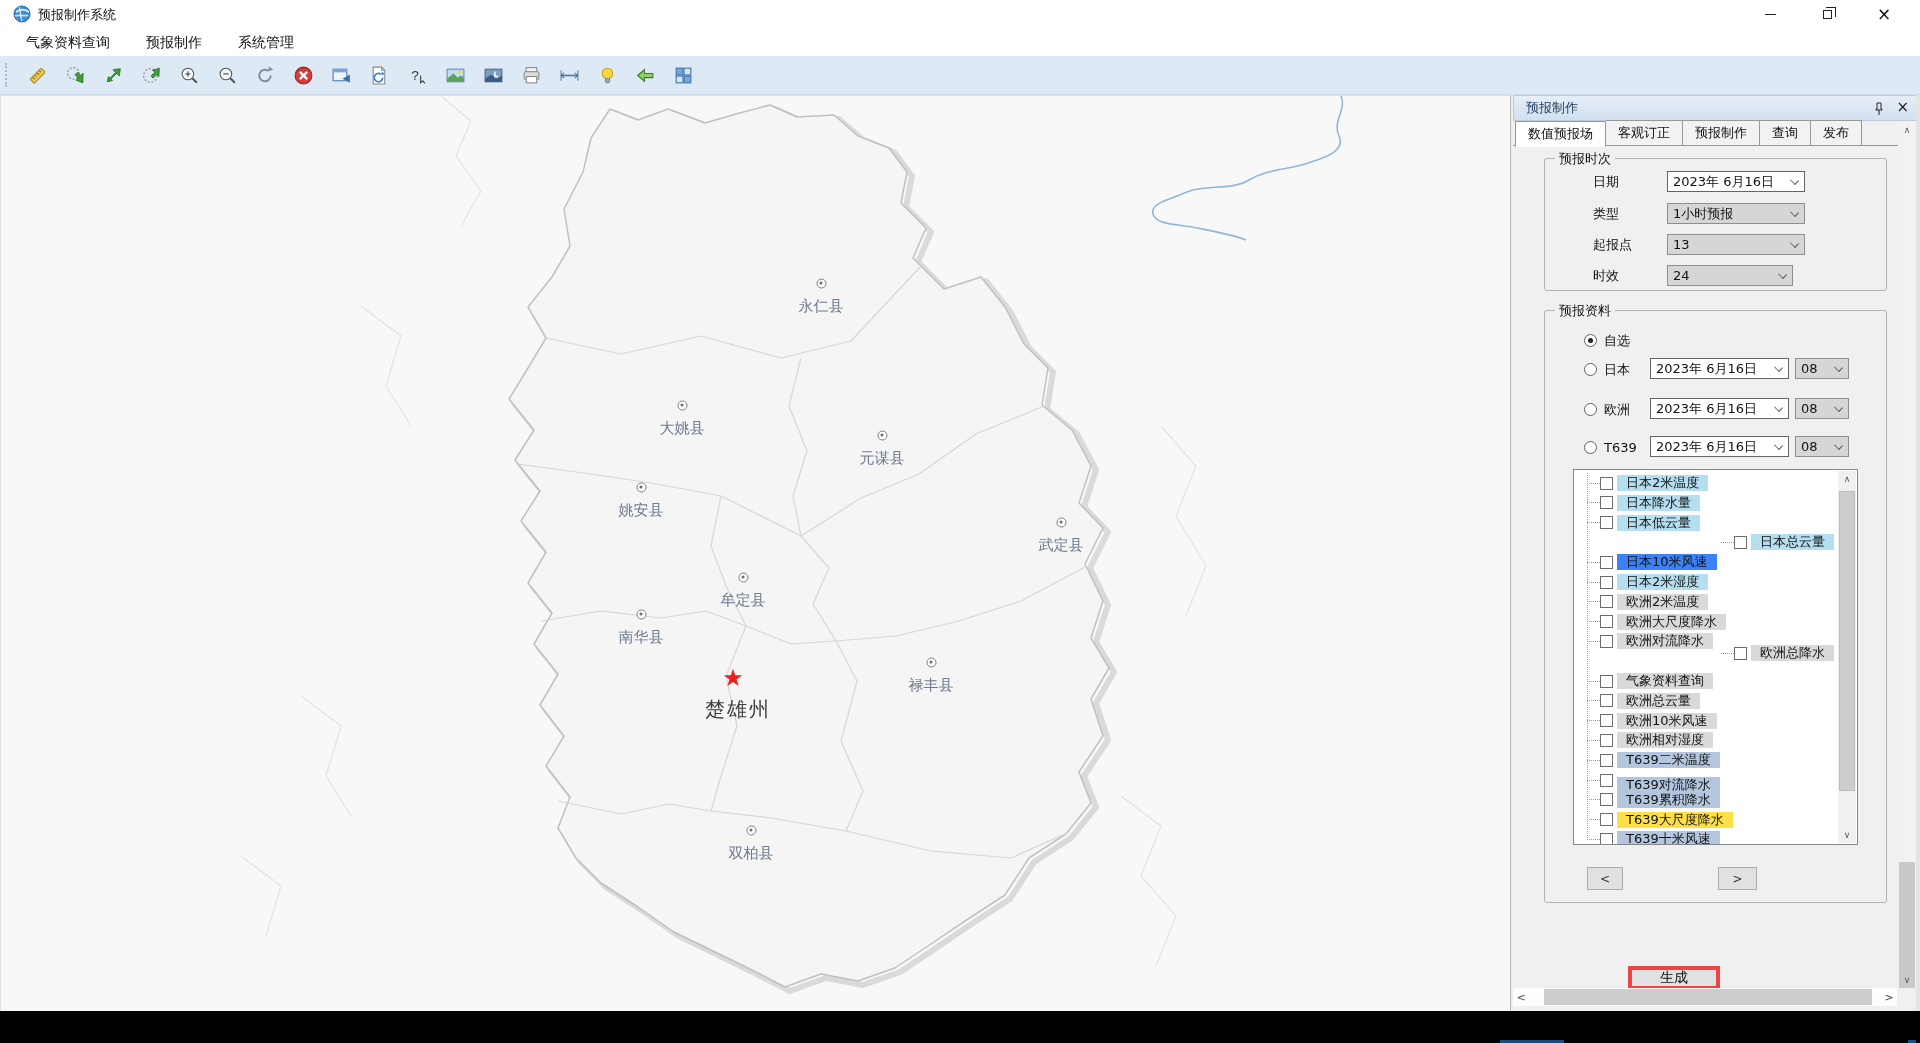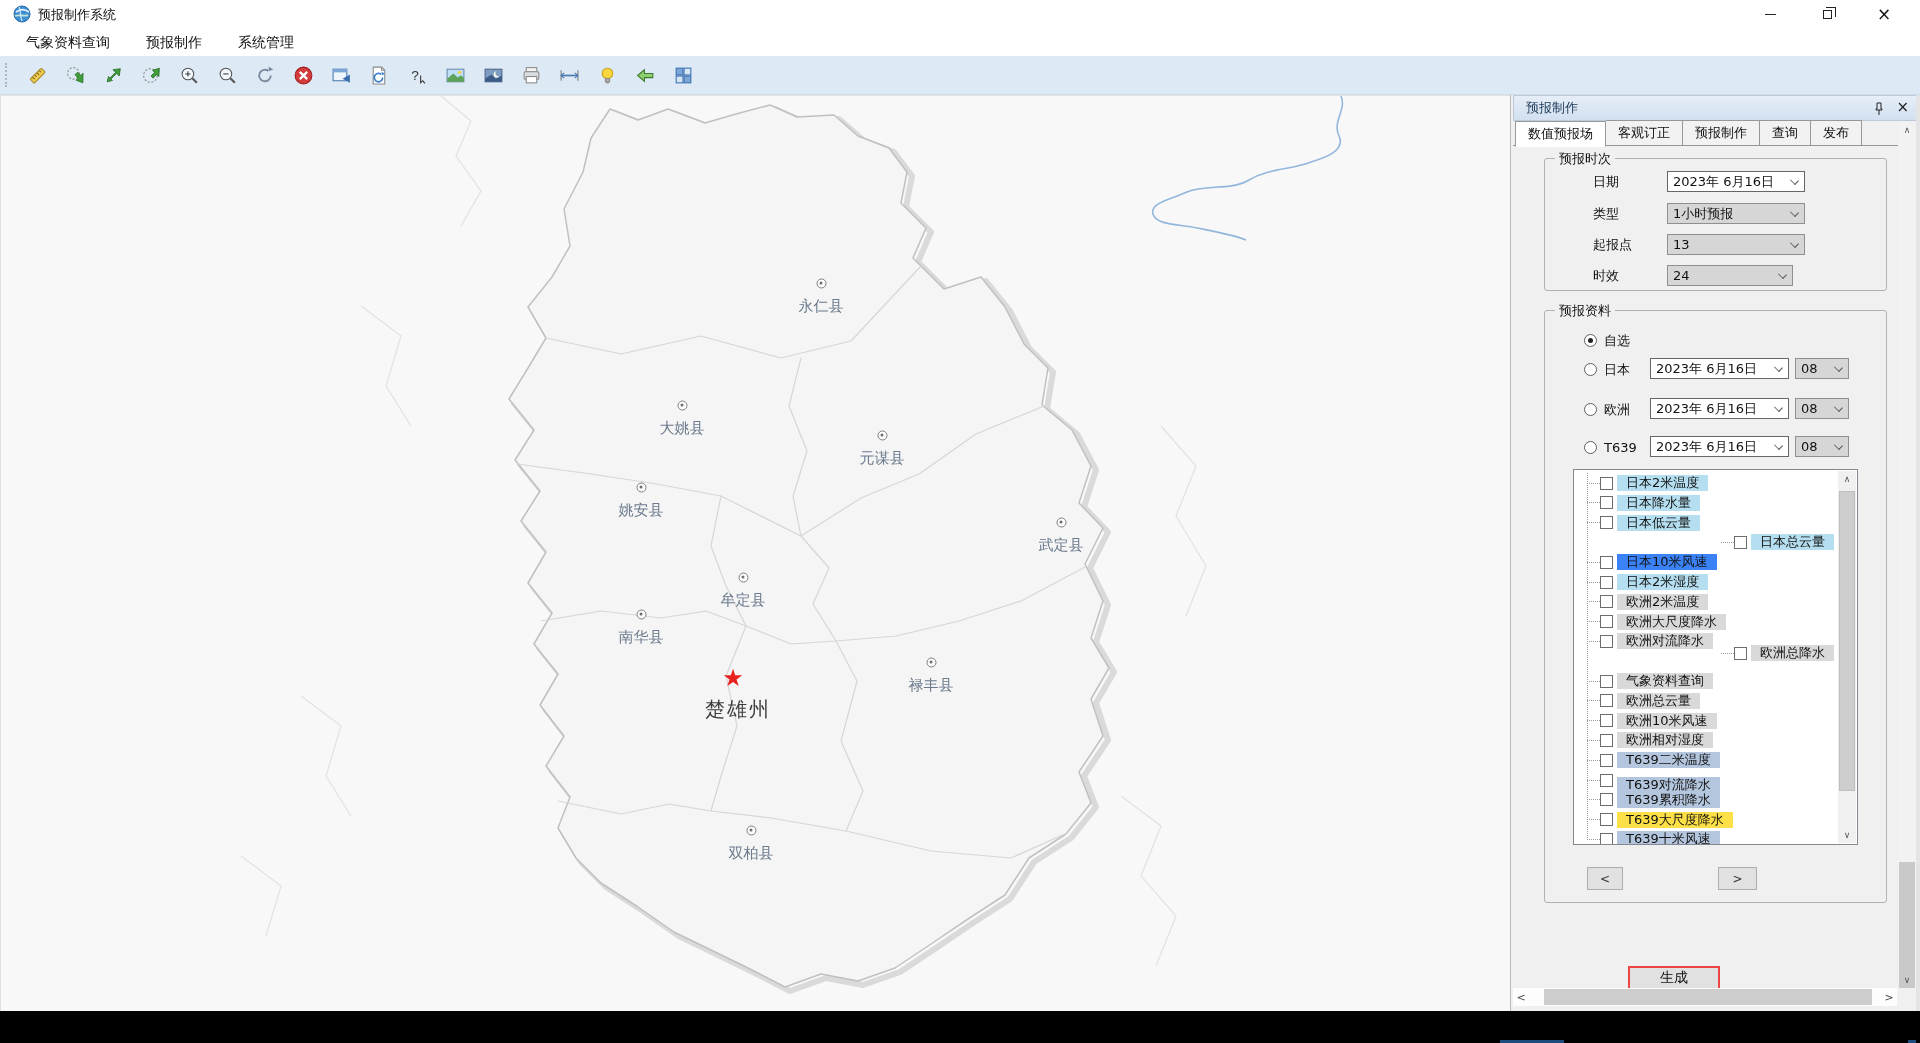--- a/index.html
+++ b/index.html
@@ -57,21 +57,21 @@
   #tree{position:absolute;background:#fff;border:1px solid #828790;overflow:hidden;}
   #tree-line{position:absolute;left:13px;top:3px;bottom:6px;border-left:1px dotted #9a9a9a;}
   .trow{position:absolute;left:0;height:20px;display:flex;align-items:center;}
   .tstub{width:13px;margin-left:13px;border-top:1px dotted #9a9a9a;flex:none;}
   .tcb{width:13px;height:13px;border:1px solid #6d6d6d;background:#fff;flex:none;margin-right:4px;}
   .tlabel{font-size:13px;color:#111;line-height:16px;padding:0 9px;white-space:nowrap;}
   .tscroll{position:absolute;right:1px;top:1px;bottom:1px;width:18px;background:#f0f0f0;}
   .sarrow{position:absolute;left:0;width:18px;height:16px;color:#555;font-size:9px;display:flex;align-items:center;justify-content:center;}
   .sthumb{position:absolute;left:1px;width:16px;background:#cdcdcd;border:1px solid #bdbdbd;}
   .navbtn{position:absolute;height:23px;background:#e1e1e1;border:1px solid #adadad;font-size:12px;color:#333;display:flex;align-items:center;justify-content:center;}
-  #generate-btn{position:absolute;left:115px;top:820px;width:92px;height:24px;background:#e1e1e1;border:2px solid #ef4444;font-size:14px;color:#111;display:flex;align-items:center;justify-content:center;}
+  #generate-btn{position:absolute;left:115px;top:820px;width:92px;height:24px;background:#e1e1e1;border:4px solid #ef4444;font-size:14px;color:#111;display:flex;align-items:center;justify-content:center;}
   
   #p-vscroll{position:absolute;left:387px;top:27px;width:18px;height:866px;background:#f2f2f2;}
   #p-vthumb{position:absolute;left:1px;top:740px;width:16px;height:126px;background:#c9c9c9;}
   #p-hscroll{position:absolute;left:2px;top:893px;width:384px;height:18px;background:#fdfdfd;}
   #p-hthumb{position:absolute;left:31px;top:1px;width:328px;height:16px;background:#cdcdcd;}
   .harrow{position:absolute;top:0;width:16px;height:18px;color:#444;font-size:11px;display:flex;align-items:center;justify-content:center;}
   #p-edge{position:absolute;left:405px;top:0;width:5px;height:916px;background:#e4e4e4;}
   
   #blackbar{position:absolute;left:0;top:1011px;width:1920px;height:32px;background:#000;}
   .bluesliver{position:absolute;background:#1d4b7c;height:3px;top:29px;}

